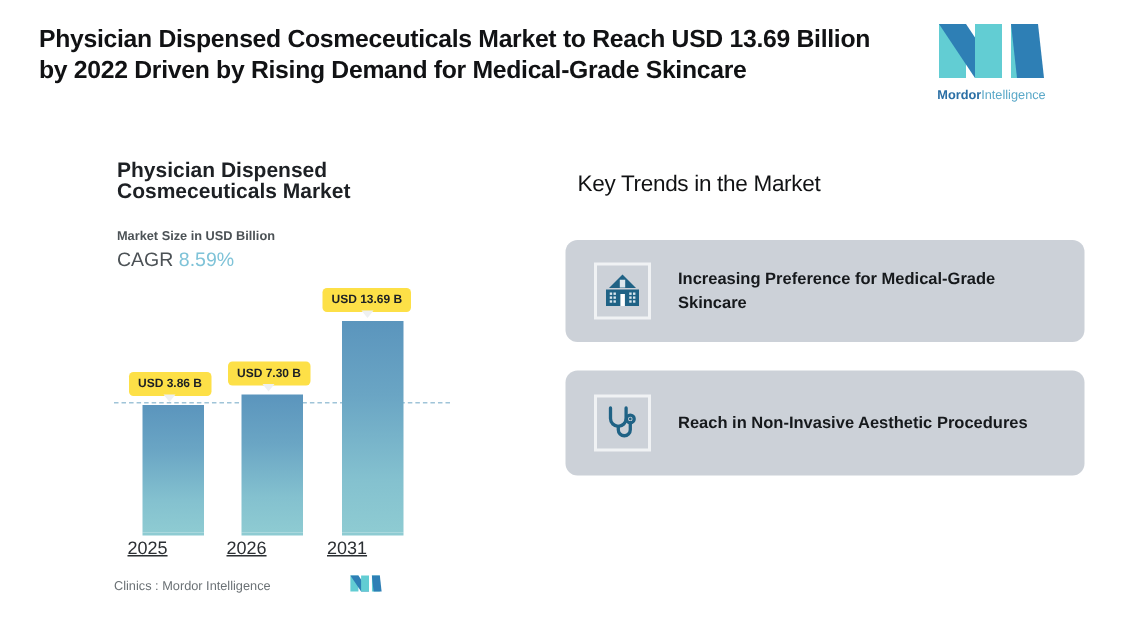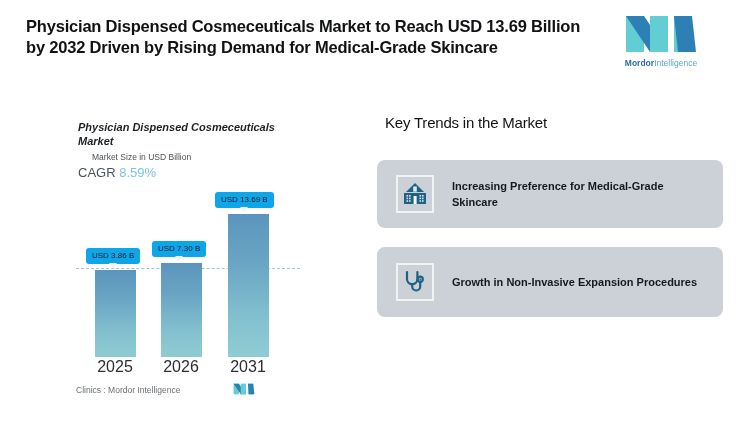--- a/index.html
+++ b/index.html
@@ -20,26 +20,26 @@
   }
   .logo-wrap { position: absolute; left: 600px; top: 14px; width: 122px; height: 58px; }
   .logo-mark { display:block; margin: 0 auto; }
   .logo-text { text-align: center; font-size: 8.5px; margin-top: 4px; white-space: nowrap; }
   .logo-text .b { color: #2b6fa5; font-weight: bold; }
   .logo-text .l { color: #5aa8c8; font-weight: normal; }
 
   
   .chart-panel { position: absolute; left: 0px; top: 100px; width: 345px; height: 320px; }
   .chart-title {
-    position: absolute; left: 78px; top: 20px; width: 215px;
-    font-size: 11px; font-weight: bold; color: #1d2024; line-height: 14px; font-style: italic;
+    position: absolute; left: 78px; top: 6px; width: 215px;
+    font-size: 14px; font-weight: bold; color: #1d2024; line-height: 14px;
   }
   .chart-sub {
-    position: absolute; left: 92px; top: 52px;
-    font-size: 8.5px; color: #4c5256;
+    position: absolute; left: 78px; top: 52px;
+    font-size: 8.5px; color: #4c5256; font-weight: bold;
   }
   .chart-cagr {
     position: absolute; left: 78px; top: 65px;
     font-size: 13px; color: #4c5256;
   }
   .chart-cagr .val { color: #7fc3d8; }
 
   .plot { position: absolute; left: 0; top: 0; width: 345px; height: 320px; }
 
   .gridline {
@@ -49,36 +49,36 @@
 
   .bar {
     position: absolute; width: 41px;
     background-image: linear-gradient(to bottom, #5b95bd 0%, #6aa5c4 35%, #84c1cf 75%, #8ecbd2 100%);
   }
   .bar-b1 { left: 95px; top: 170px;  height: 85px; }
   .bar-b2 { left: 161px; top: 163px; height: 92px; }
   .bar-b3 { left: 228px; top: 114px; height: 141px; }
 
   .xlabel {
-    position: absolute; top: 258px; width: 60px; text-align: center;
-    font-size: 16px; color: #2b2f33;
+    position: absolute; top: 258px; width: 60px; 
+    font-size: 12px; color: #2b2f33; text-decoration: underline;
   }
   .xl1 { left: 85px; }
   .xl2 { left: 151px; }
   .xl3 { left: 218px; }
 
   .vtick { position: absolute; top: 255px; width: 41px; height: 2px; background: #8ecbd2; }
   .vt1 { left: 95px; } .vt2 { left: 161px; } .vt3 { left: 228px; }
 
   .dlabel {
     position: absolute;
-    background: #0ea5e9;
+    background: #fde047;
     border-radius: 3px;
     padding: 3px 6px 4px 6px;
-    font-size: 8px; font-weight: normal; color: #1d2024;
+    font-size: 8px; font-weight: bold; color: #1d2024;
     white-space: nowrap;
   }
   .dlabel::after {
     content: ""; position: absolute; left: 50%; margin-left: -4px; bottom: -4px;
     width: 0; height: 0;
     border-left: 4px solid transparent; border-right: 4px solid transparent;
     border-top: 5px solid #eef0f1;
   }
   .dl1 { left: 86px;  top: 148px; }
   .dl2 { left: 152px; top: 141px; }
@@ -112,21 +112,21 @@
   .card-text {
     margin-left: 18px; margin-right: 14px;
     font-size: 11px; font-weight: bold; color: #16191c; line-height: 16px;
   }
 </style>
 </head>
 <body>
 
 <div id="root">
 
-  <div class="header-title">Physician Dispensed Cosmeceuticals Market to Reach USD 13.69 Billion by 2032 Driven by Rising Demand for Medical-Grade Skincare</div>
+  <div class="header-title">Physician Dispensed Cosmeceuticals Market to Reach USD 13.69 Billion by 2022 Driven by Rising Demand for Medical-Grade Skincare</div>
 
   <div class="logo-wrap">
     <svg class="logo-mark" width="74" height="40" viewBox="0 0 74 40">
       <polygon points="2,2 20,2 20,38 2,38" fill="#62cdd3"></polygon>
       <polygon points="2,2 20,2 44,38 26,38" fill="#2e7fb5"></polygon>
       <polygon points="26,2 44,2 44,38 26,38" fill="#62cdd3"></polygon>
       <polygon points="50,2 68,2 68,38 50,38" fill="#62cdd3"></polygon>
       <polygon points="50,2 68,2 72,38 54,38" fill="#2e7fb5"></polygon>
       <polygon points="44,2 50,2 50,38 44,38" fill="#ffffff"></polygon>
     </svg>
@@ -206,17 +206,17 @@
 
   <div class="card card-2">
     <div class="icon-box">
       <svg width="26" height="26" viewBox="0 0 26 26">
         <path d="M5 3 L5 10 A5.2 5.2 0 0 0 15.4 10 L15.4 3" fill="none" stroke="#1f6285" stroke-width="2.2" stroke-linecap="round"></path>
         <path d="M10.2 15.3 L10.2 17.5 A4 4 0 0 0 18.2 17.5 L18.2 12.6" fill="none" stroke="#1f6285" stroke-width="2.2" stroke-linecap="round"></path>
         <circle cx="18.2" cy="10.3" r="2.6" fill="none" stroke="#1f6285" stroke-width="2.2"></circle>
         <circle cx="18.2" cy="10.3" r="0.9" fill="#1f6285"></circle>
       </svg>
     </div>
-    <div class="card-text">Growth in Non-Invasive Expansion Procedures</div>
+    <div class="card-text">Reach in Non-Invasive Aesthetic Procedures</div>
   </div>
 
 
 </div>
 
 </body></html>

